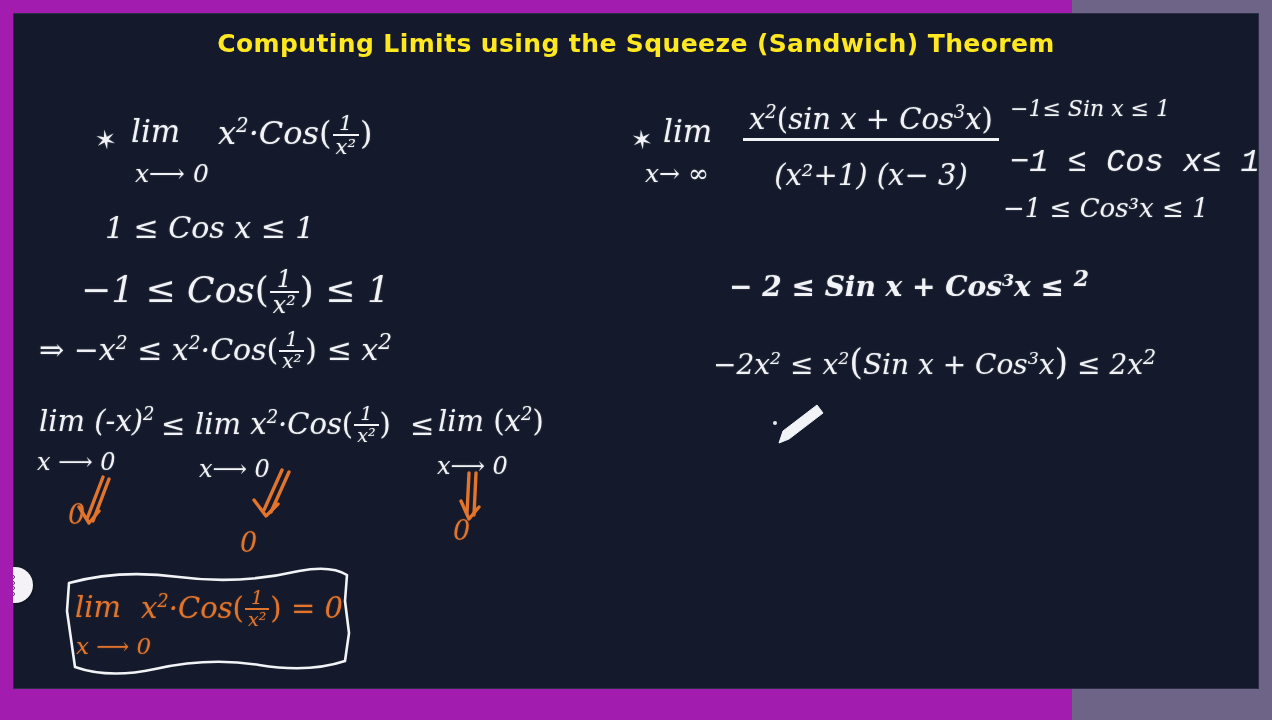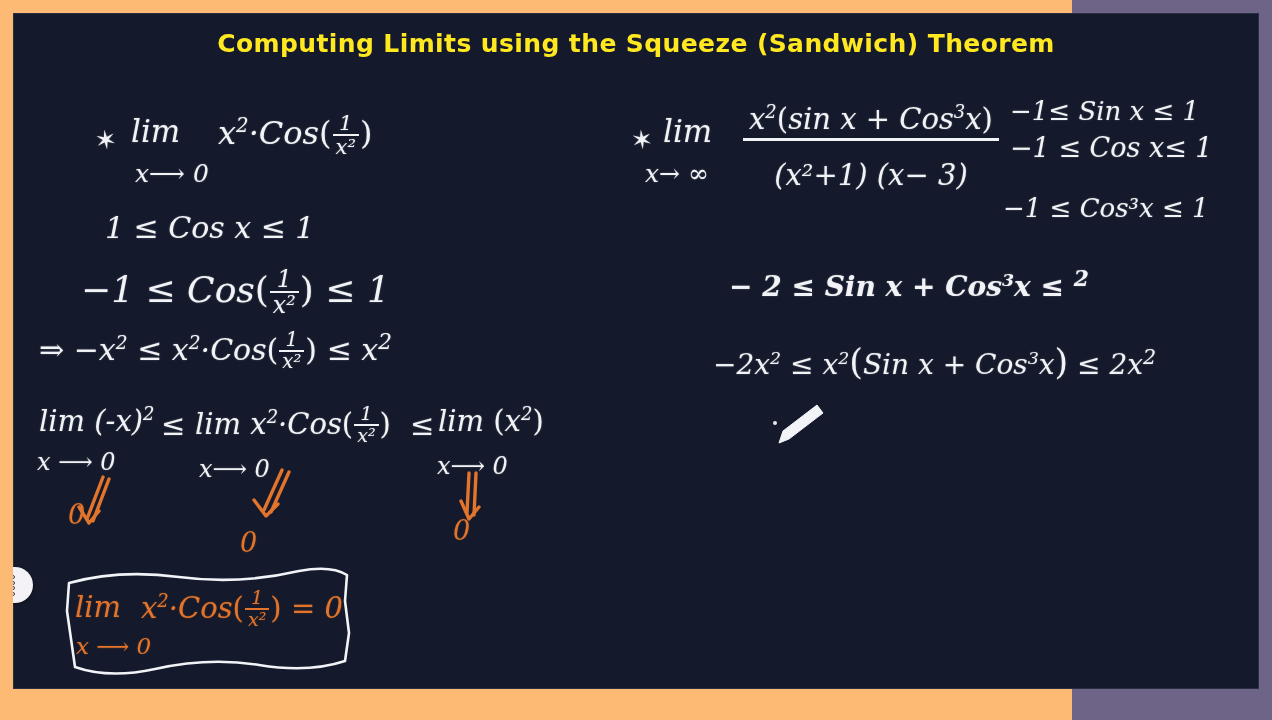--- a/index.html
+++ b/index.html
@@ -9,21 +9,21 @@
     background: #6d6487;
     width: 1272px;
     height: 720px;
     overflow: hidden;
     font-family: "DejaVu Sans", sans-serif;
   }
   #screen {
     position: relative;
     width: 1072px;
     height: 720px;
-    background: #fdba74;
+    background: #a21caf;
   }
   
   #board {
     position: absolute;
     left: 13px;
     top: 13px;
     width: 1246px;
     height: 676px;
     background: #141a2b;
     box-shadow: 0 0 0 1px #2a2f44 inset;
@@ -216,22 +216,22 @@
     <div class="star" style="left:618px; top:112px; transform:rotate(-6deg);">✶</div>
 
     <div class="hw" style="left:650px; top:103px; font-size:31px;">lim</div>
     <div class="hw" style="left:632px; top:148px; font-size:25px;">x→ ∞</div>
 
     <div class="hw bigfrac" style="left:730px; top:88px; font-size:29px;">
       <span class="num"><span>x</span><span class="sup">2</span><span class="paren">(</span><span>sin x + Cos</span><span class="sup">3</span><span>x</span><span class="paren">)</span></span>
       <span class="den">(x²+1) (x− 3)</span>
     </div>
 
-    <div class="hw" style="left:997px; top:85px; font-size:26px;">−1≤ Sin x ≤ 1</div>
-    <div class="hw" style="left:997px; top:121px; font-size:27px;">−1 ≤ Cos x≤ 1</div>
+    <div class="hw" style="left:997px; top:85px; font-size:22px;">−1≤ Sin x ≤ 1</div>
+    <div class="hw" style="left:997px; top:134px; font-size:32px;font-family:Liberation Mono, monospace;">−1 ≤ Cos x≤ 1</div>
     <div class="hw" style="left:990px; top:182px; font-size:26px;text-align:right;">−1 ≤ Cos³x ≤ 1</div>
 
     <div class="hw" style="left:716px; top:255px; font-size:28px;font-weight:bold;">
       <span>− 2 ≤ Sin x + Cos</span><span class="sup">3</span><span>x</span>
       <span>≤</span>
       <span class="sup" style="font-size:0.78em;">2</span>
     </div>
 
     <div class="hw" style="left:700px; top:308px; font-size:28px;margin-top:24px;">
       <span>−2x</span><span class="sup">2</span>

